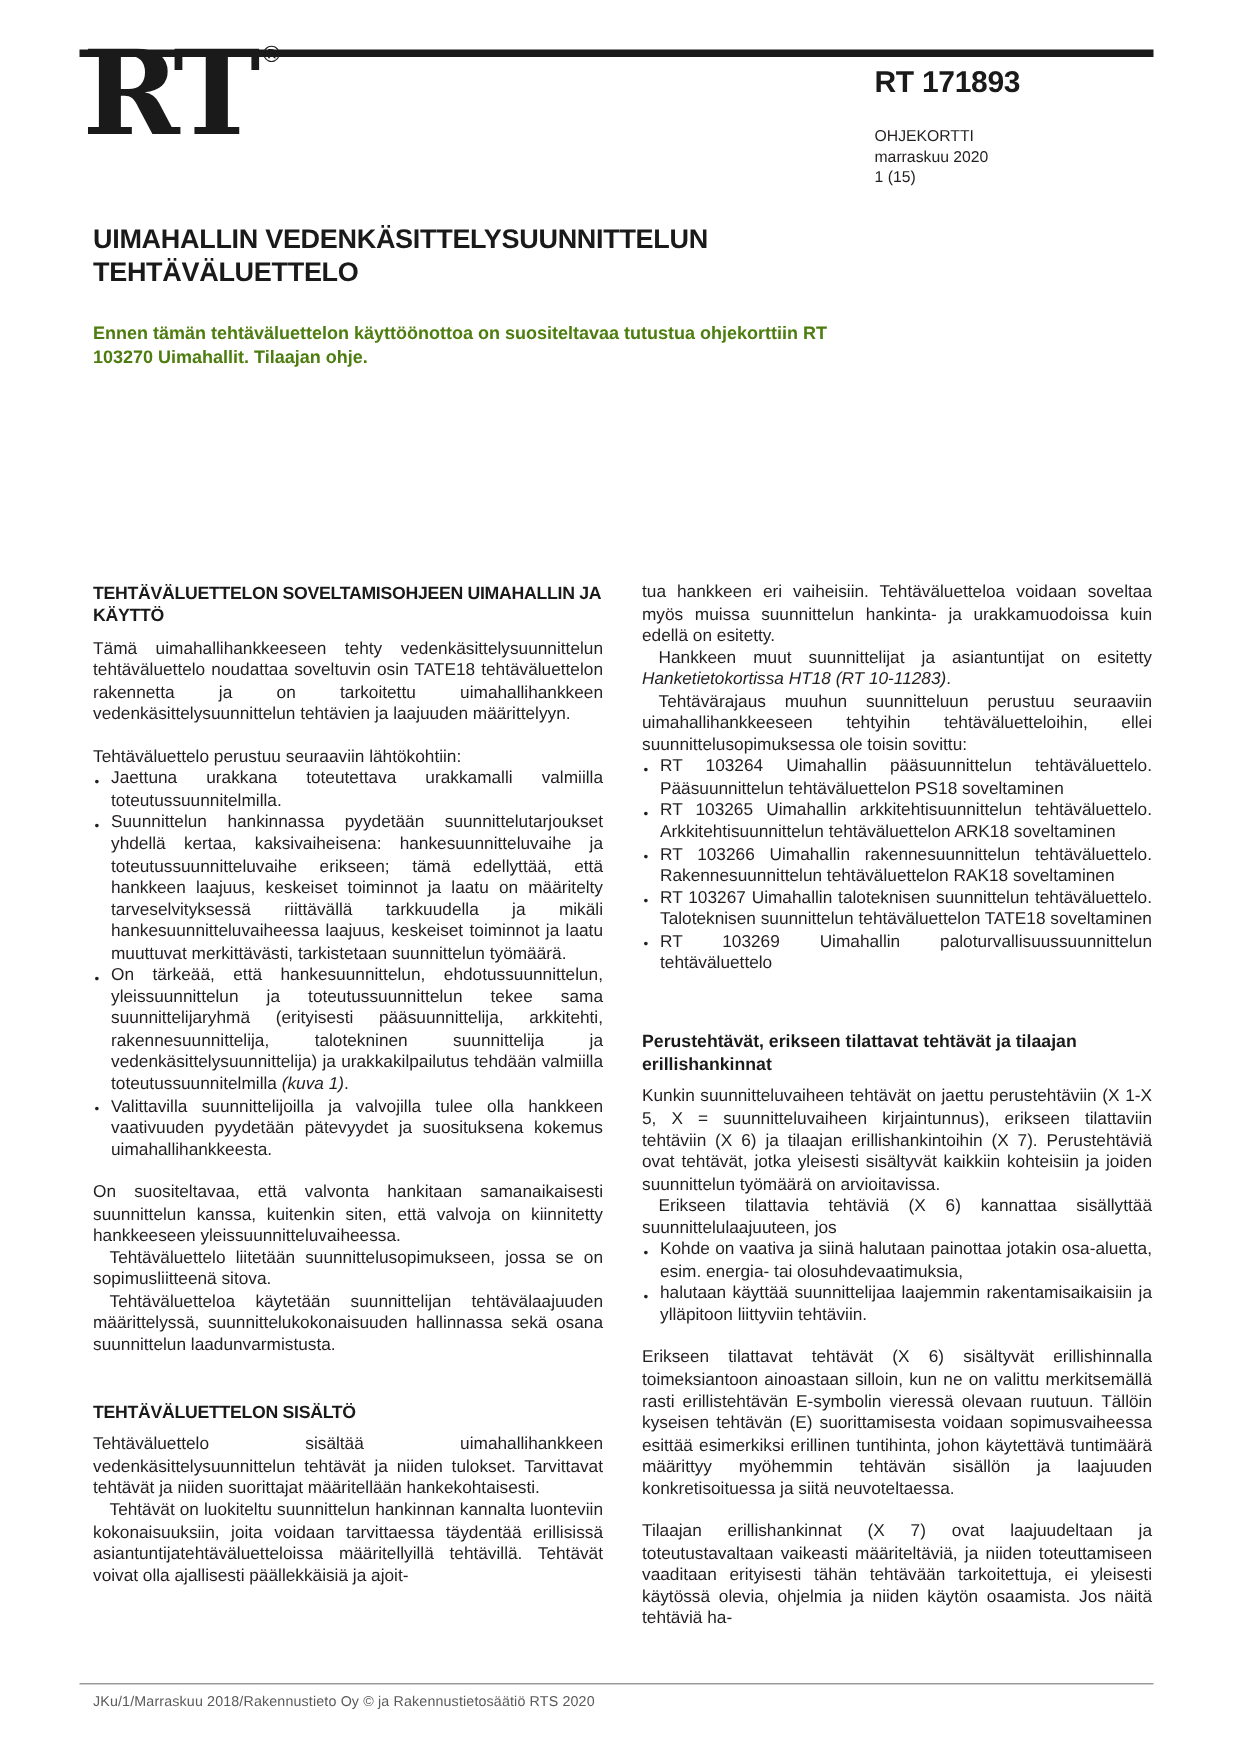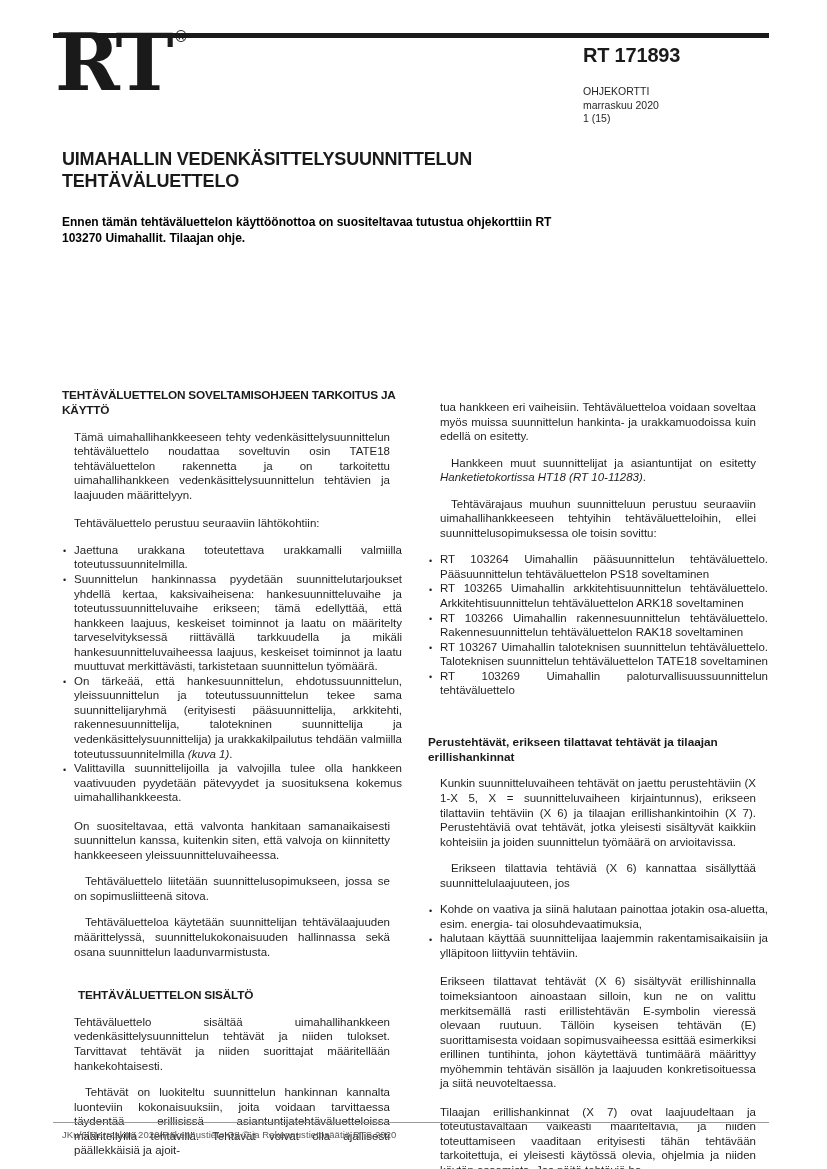--- a/index.html
+++ b/index.html
@@ -32,43 +32,43 @@
     position:absolute;left:583px;top:85px;
     font-size:10.5px;line-height:13.5px;color:#231f20;
   }
   .title{
     position:absolute;left:62px;top:149px;width:520px;
     margin:0;font-size:18px;font-weight:700;line-height:21.5px;
     letter-spacing:-0.2px;color:#1a1a1a;
   }
   .subtitle{
     position:absolute;left:62px;top:214px;width:520px;
-    margin:0;font-size:12px;font-weight:700;line-height:16px;color:#000000;
+    margin:0;font-size:12px;font-weight:700;line-height:16px;color:#4d7c0f;
   }
   .columns{
     position:absolute;left:62px;top:388px;width:706px;
     display:flex;gap:26px;
   }
   .col{
     width:340px;
     font-size:11.5px;line-height:14.55px;
     text-align:justify;
   }
   .section-heading{
     margin:0 0 8px 0;
     font-size:11.8px;font-weight:700;line-height:14.8px;
     letter-spacing:-0.2px;text-align:left;color:#1a1a1a;
   }
-  .section-heading.mt{margin-top:29px;margin-left:16px;}
+  .section-heading.mt{margin-top:29px;}
   .sub-heading{
     margin:37px 0 8px 0;
     font-size:11.8px;font-weight:700;line-height:14.8px;
     text-align:left;color:#1a1a1a;
   }
-  .col p{margin:12px;}
+  .col p{margin:0;}
   .col p.gap{margin-top:14px;}
   .col p.ind{text-indent:11px;}
   ul.bullets{margin:0;padding:0;list-style:none;}
   ul.bullets li{position:relative;padding-left:12px;}
   ul.bullets li::before{
     content:"•";
     position:absolute;left:1px;top:1.5px;
     font-size:9px;
   }
   .it{font-style:italic;}
@@ -99,21 +99,21 @@
     <div>marraskuu 2020</div>
     <div>1 (15)</div>
   </div>
 
   <h1 class="title">UIMAHALLIN VEDENKÄSITTELYSUUNNITTELUN TEHTÄVÄLUETTELO</h1>
   <p class="subtitle">Ennen tämän tehtäväluettelon käyttöönottoa on suositeltavaa tutustua ohjekorttiin RT 103270 Uimahallit. Tilaajan ohje.</p>
 
   <div class="columns">
 
     <div class="col">
-      <h2 class="section-heading">TEHTÄVÄLUETTELON SOVELTAMISOHJEEN TARKOITUS JA KÄYTTÖ</h2>
+      <h2 class="section-heading">TEHTÄVÄLUETTELON SOVELTAMISOHJEEN UIMAHALLIN JA KÄYTTÖ</h2>
       <p>Tämä uimahallihankkeeseen tehty vedenkäsittelysuunnittelun tehtäväluettelo noudattaa soveltuvin osin TATE18 tehtäväluettelon rakennetta ja on tarkoitettu uimahallihankkeen vedenkäsittelysuunnittelun tehtävien ja laajuuden määrittelyyn.</p>
       <p class="gap">Tehtäväluettelo perustuu seuraaviin lähtökohtiin:</p>
       <ul class="bullets">
         <li><span>Jaettuna urakkana toteutettava urakkamalli valmiilla toteutussuunnitelmilla.</span></li>
         <li><span>Suunnittelun hankinnassa pyydetään suunnittelutarjoukset yhdellä kertaa, kaksivaiheisena: hankesuunnitteluvaihe ja toteutussuunnitteluvaihe erikseen; tämä edellyttää, että hankkeen laajuus, keskeiset toiminnot ja laatu on määritelty tarveselvityksessä riittävällä tarkkuudella ja mikäli hankesuunnitteluvaiheessa laajuus, keskeiset toiminnot ja laatu muuttuvat merkittävästi, tarkistetaan suunnittelun työmäärä.</span></li>
         <li><span>On tärkeää, että hankesuunnittelun, ehdotussuunnittelun, yleissuunnittelun ja toteutussuunnittelun tekee sama suunnittelijaryhmä (erityisesti pääsuunnittelija, arkkitehti, rakennesuunnittelija, talotekninen suunnittelija ja vedenkäsittelysuunnittelija) ja urakkakilpailutus tehdään valmiilla toteutussuunnitelmilla </span><span class="it">(kuva 1)</span><span>.</span></li>
         <li><span>Valittavilla suunnittelijoilla ja valvojilla tulee olla hankkeen vaativuuden pyydetään pätevyydet ja suosituksena kokemus uimahallihankkeesta.</span></li>
       </ul>
       <p class="gap">On suositeltavaa, että valvonta hankitaan samanaikaisesti suunnittelun kanssa, kuitenkin siten, että valvoja on kiinnitetty hankkeeseen yleissuunnitteluvaiheessa.</p>
       <p class="ind">Tehtäväluettelo liitetään suunnittelusopimukseen, jossa se on sopimusliitteenä sitova.</p>
@@ -141,15 +141,15 @@
         <li><span>Kohde on vaativa ja siinä halutaan painottaa jotakin osa-aluetta, esim. energia- tai olosuhdevaatimuksia,</span></li>
         <li><span>halutaan käyttää suunnittelijaa laajemmin rakentamisaikaisiin ja ylläpitoon liittyviin tehtäviin.</span></li>
       </ul>
       <p class="gap">Erikseen tilattavat tehtävät (X 6) sisältyvät erillishinnalla toimeksiantoon ainoastaan silloin, kun ne on valittu merkitsemällä rasti erillistehtävän E-symbolin vieressä olevaan ruutuun. Tällöin kyseisen tehtävän (E) suorittamisesta voidaan sopimusvaiheessa esittää esimerkiksi erillinen tuntihinta, johon käytettävä tuntimäärä määrittyy myöhemmin tehtävän sisällön ja laajuuden konkretisoituessa ja siitä neuvoteltaessa.</p>
       <p class="gap">Tilaajan erillishankinnat (X 7) ovat laajuudeltaan ja toteutustavaltaan vaikeasti määriteltäviä, ja niiden toteuttamiseen vaaditaan erityisesti tähän tehtävään tarkoitettuja, ei yleisesti käytössä olevia, ohjelmia ja niiden käytön osaamista. Jos näitä tehtäviä ha-</p>
     </div>
 
   </div>
 
   <div class="footer-rule"></div>
-  <div class="footer-text">JKu/6/Marraskuu 2020/Rakennustieto Oy © ja Rakennustietosäätiö RTS 2020</div>
+  <div class="footer-text">JKu/1/Marraskuu 2018/Rakennustieto Oy © ja Rakennustietosäätiö RTS 2020</div>
 
 </div>
 
 </body></html>

